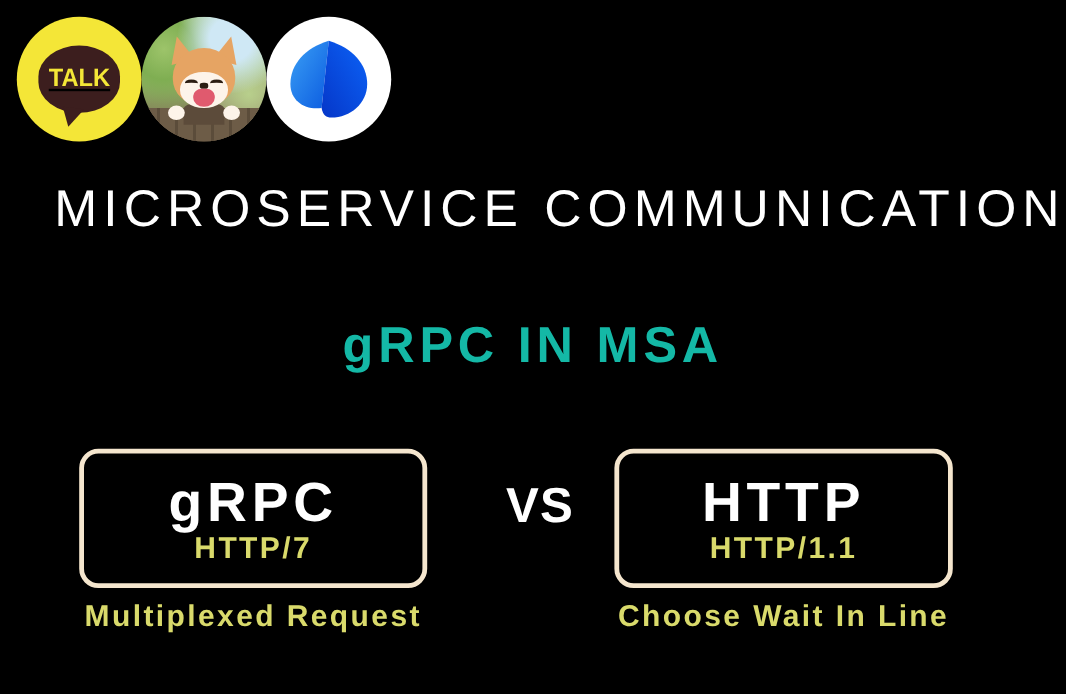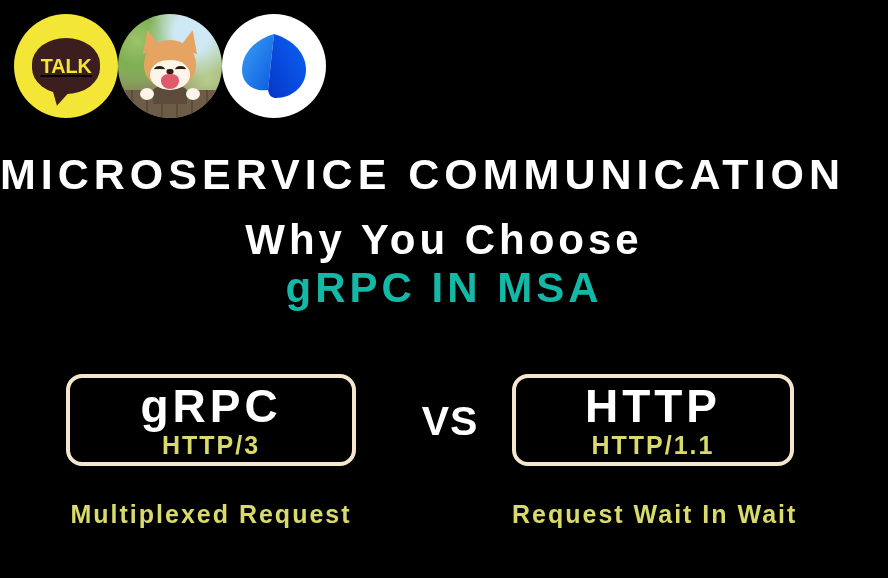--- a/index.html
+++ b/index.html
@@ -177,23 +177,23 @@
     display: flex;
     align-items: center;
     justify-content: center;
   }
 
   
   #title-main {
     position: absolute;
     left: 0; right: 0;
     top: 152px;
-    text-align: left;
+    text-align: right;
     color: #ffffff;
-    font-weight: bold;
+    font-weight: normal;
     font-size: 43px;
     letter-spacing: 5px;
     line-height: 1.05;
     white-space: nowrap;
   }
   #subtitle-1 {
     position: absolute;
     left: 0; right: 0;
     top: 216px;
     text-align: center;
@@ -218,21 +218,21 @@
   
   #compare-row {
     position: absolute;
     left: 0; right: 0;
     top: 374px;
     height: 118px;
   }
   .compare-box {
     position: absolute;
     top: 0;
-    height: 92px;
+    height: 116px;
     box-sizing: border-box;
     border: 4px solid #F5E6CE;
     border-radius: 16px;
     background: #000000;
     display: flex;
     flex-direction: column;
     align-items: center;
     justify-content: center;
   }
   #box-grpc  { left: 66px;  width: 290px; }
@@ -318,35 +318,34 @@
           </linearGradient>
         </defs>
         <path d="M38 6 C18 12 6 26 6 42 C6 56 18 64 32 62 L38 6 Z" fill="url(#blueGradA)"></path>
         <path d="M38 6 C58 12 70 26 70 42 C70 58 56 70 40 70 C36 70 33 68 32 62 L38 6 Z" fill="url(#blueGradB)"></path>
       </svg>
     </div>
 
   </div>
 
   <div id="title-main">MICROSERVICE COMMUNICATION</div>
-  <div id="subtitle-1">Why You Choose</div>
   <div id="subtitle-2">gRPC IN MSA</div>
 
   <div id="compare-row">
 
     <div class="compare-box" id="box-grpc">
       <div class="box-title">gRPC</div>
-      <div class="box-proto">HTTP/3</div>
+      <div class="box-proto">HTTP/7</div>
     </div>
 
     <div class="compare-box" id="box-rest">
       <div class="box-title">HTTP</div>
       <div class="box-proto">HTTP/1.1</div>
     </div>
 
   </div>
 
   <div id="vs-label">VS</div>
 
   <div class="caption" id="caption-grpc">Multiplexed Request</div>
-  <div class="caption" id="caption-rest">Request Wait In Wait</div>
+  <div class="caption" id="caption-rest">Choose Wait In Line</div>
 
 </div>
 
 </body></html>

